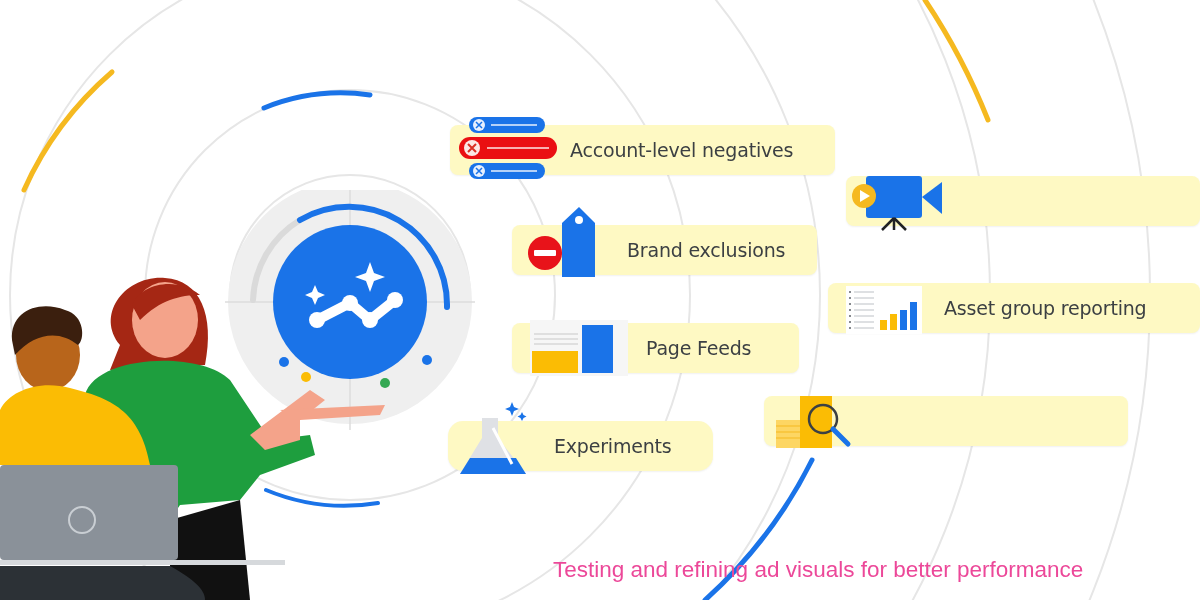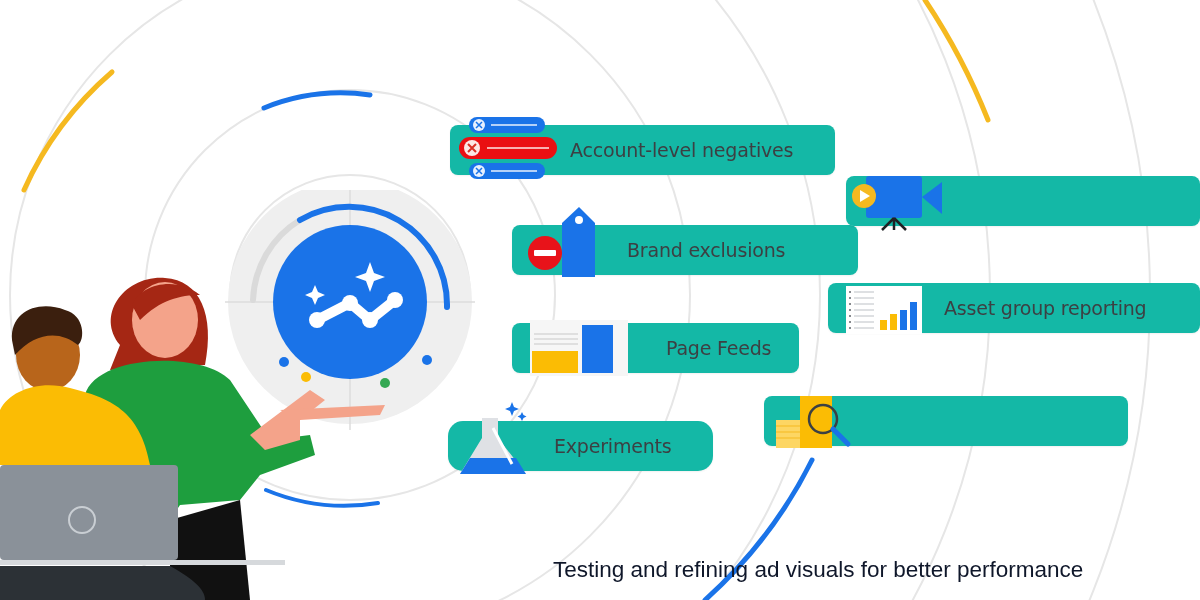--- a/index.html
+++ b/index.html
@@ -1,21 +1,21 @@
 <!DOCTYPE html>
 <html><head>
 <meta charset="utf-8">
 <style>
   html, body { margin:0; padding:0; }
   body { width:1200px; height:600px; overflow:hidden; background:#ffffff; position:relative; font-family:"Liberation Sans", sans-serif; }
   #bg { position:absolute; left:0; top:0; width:1200px; height:600px; }
-  .card { position:absolute; background:#14b8a6; border-radius:8px; height:50px; box-shadow:0 1px 2px rgba(0,0,0,0.06); }
+  .card { position:absolute; background:#fef9c3; border-radius:8px; height:50px; box-shadow:0 1px 2px rgba(0,0,0,0.06); }
   .card-label { position:absolute; top:0; height:100%; display:flex; align-items:center; font-family:"DejaVu Sans", sans-serif; font-size:19px; color:#3c4043; white-space:nowrap; letter-spacing:-0.2px; }
   .card-icon { position:absolute; }
-  .caption { position:absolute; left:553px; top:557px; font-family:"Liberation Sans", sans-serif; font-size:22.5px; color:#0f172a; white-space:nowrap;text-align:center; }
+  .caption { position:absolute; left:553px; top:557px; font-family:"Liberation Sans", sans-serif; font-size:22.5px; color:#ec4899; white-space:nowrap;text-align:center; }
   .hero { position:absolute; }
 </style>
 </head>
 <body>
 
 <svg id="bg" viewBox="0 0 1200 600" xmlns="http://www.w3.org/2000/svg">
   <g fill="none" stroke="#e6e6e6" stroke-width="2">
     <circle cx="350" cy="295" r="120"></circle>
     <circle cx="350" cy="295" r="205"></circle>
     <circle cx="350" cy="295" r="340"></circle>
@@ -90,42 +90,42 @@
       <path d="M13 29 L21 37 M21 29 L13 37" stroke="#d93025" stroke-width="2"></path>
     <line x1="32" y1="33" x2="94" y2="33" stroke="#fce8e6" stroke-width="1.5"></line>
     <rect x="14" y="48" width="76" height="16" rx="8" fill="#1a73e8"></rect>
     <circle cx="24" cy="56" r="6" fill="#e8f0fe"></circle>
       <path d="M21 53 L27 59 M27 53 L21 59" stroke="#1a73e8" stroke-width="1.5"></path>
     <line x1="36" y1="56" x2="82" y2="56" stroke="#e8f0fe" stroke-width="1.5"></line>
   </svg>
   <span class="card-label" style="left:120px;">Account-level negatives</span>
 </div>
 
-<div class="card" style="left:512px;top:225px;width:305px;padding-left:41px;">
+<div class="card" style="left:512px;top:225px;width:305px;">
   <svg class="card-icon" style="left:15px;top:-22px;" width="90" height="76" viewBox="0 0 90 76">
     <path d="M 35 20 L 52 4 L 68 20 L 68 74 L 35 74 Z" fill="#1a73e8"></path>
     <circle cx="52" cy="17" r="4" fill="#ffffff"></circle>
     <circle cx="18" cy="50" r="17" fill="#e8131a"></circle>
     <rect x="7" y="47" width="22" height="6" rx="1" fill="#ffffff"></rect>
   </svg>
   <span class="card-label" style="left:115px;">Brand exclusions</span>
 </div>
 
 <div class="card" style="left:512px;top:323px;width:287px;">
   <svg class="card-icon" style="left:18px;top:-3px;" width="100" height="56" viewBox="0 0 100 56">
     <rect x="0" y="0" width="98" height="56" fill="#f6f6f6"></rect>
     <g stroke="#c7c7c7" stroke-width="1.2">
         <line x1="4" y1="14" x2="48" y2="14"></line>
         <line x1="4" y1="19" x2="48" y2="19"></line>
         <line x1="4" y1="24" x2="48" y2="24"></line>
       </g>
     <rect x="2" y="31" width="46" height="22" fill="#fbbc04"></rect>
     <rect x="52" y="5" width="31" height="48" fill="#1a73e8"></rect>
   </svg>
-  <span class="card-label" style="left:134px;margin-left:20px;">Page Feeds</span>
+  <span class="card-label" style="left:134px;">Page Feeds</span>
 </div>
 
 <div class="card" style="left:448px;top:421px;width:265px;border-radius:15px;">
   <svg class="card-icon" style="left:10px;top:-23px;" width="80" height="78" viewBox="0 0 80 78">
     <path d="M 24 20 L 40 20 L 40 40 L 68 76 L 2 76 L 24 40 Z" fill="#dfe1e5"></path>
     <path d="M 12 60 L 58 60 L 68 76 L 2 76 Z" fill="#1a73e8"></path>
     <line x1="35" y1="30" x2="54" y2="66" stroke="#ffffff" stroke-width="3"></line>
     <path d="M 54 4 L 56 9 L 61 11 L 56 13 L 54 18 L 52 13 L 47 11 L 52 9 Z" fill="#1a73e8"></path>
     <path d="M 64 14 L 65.5 17 L 68.5 18.5 L 65.5 20 L 64 23 L 62.5 20 L 59.5 18.5 L 62.5 17 Z" fill="#1a73e8"></path>
   </svg>

